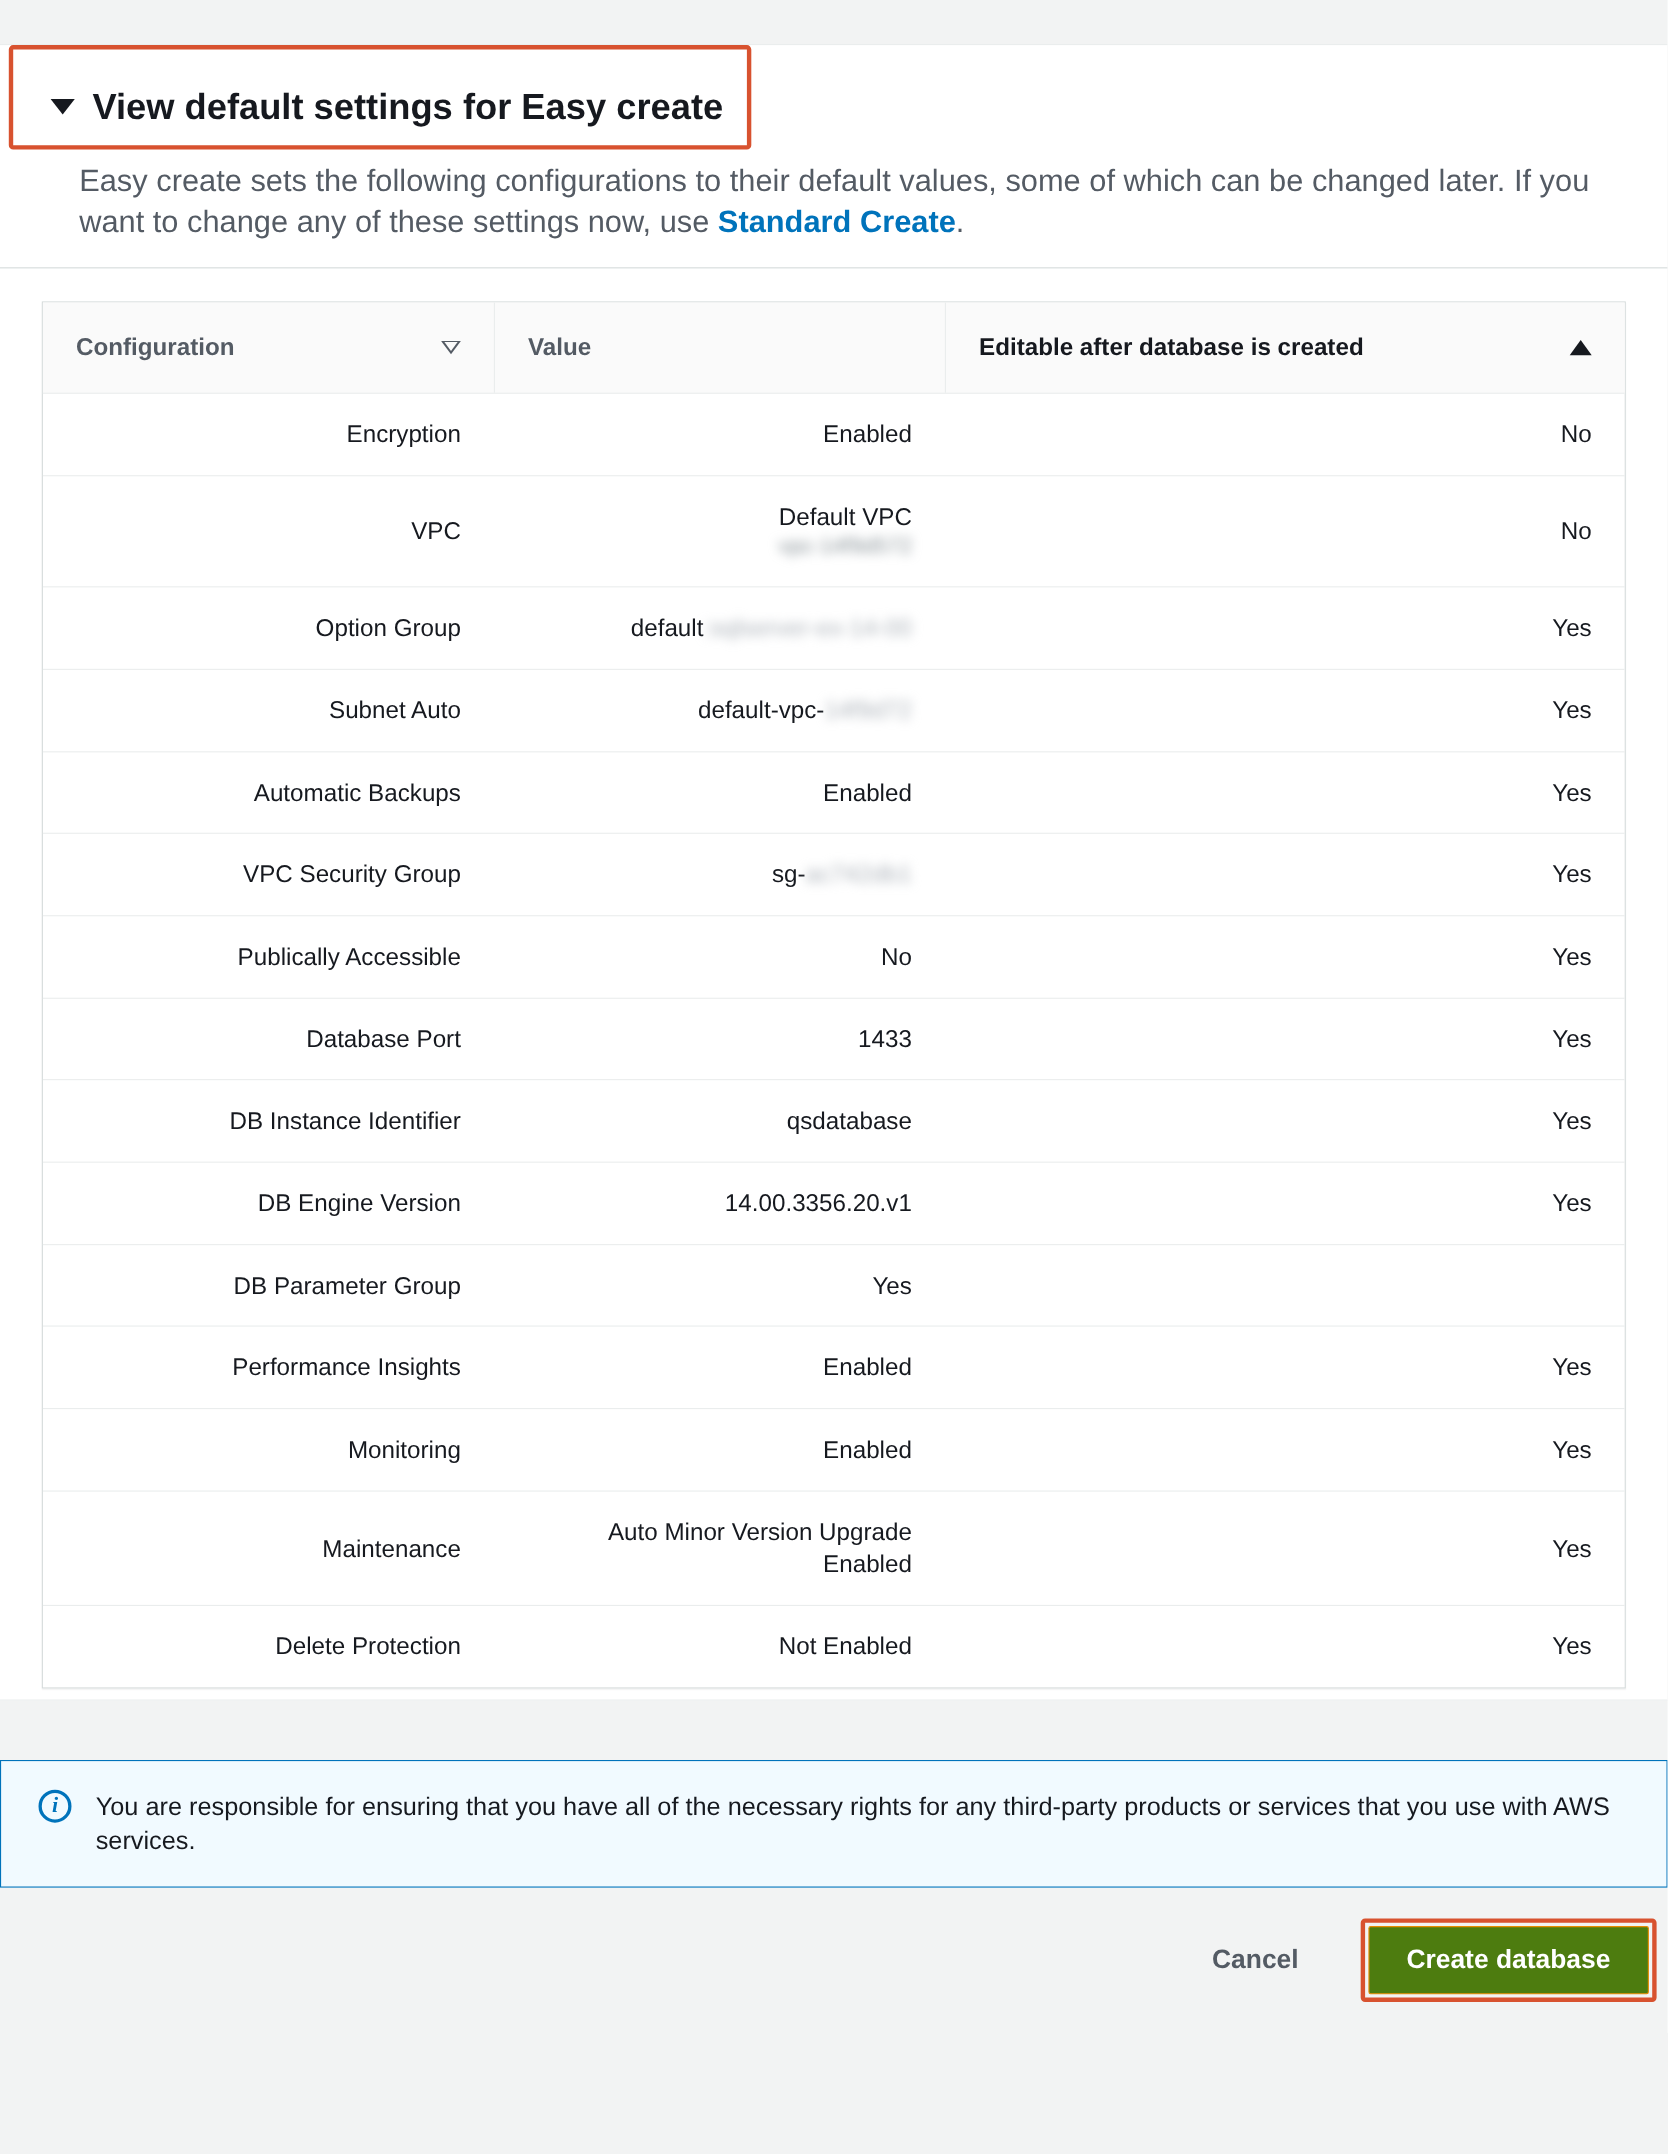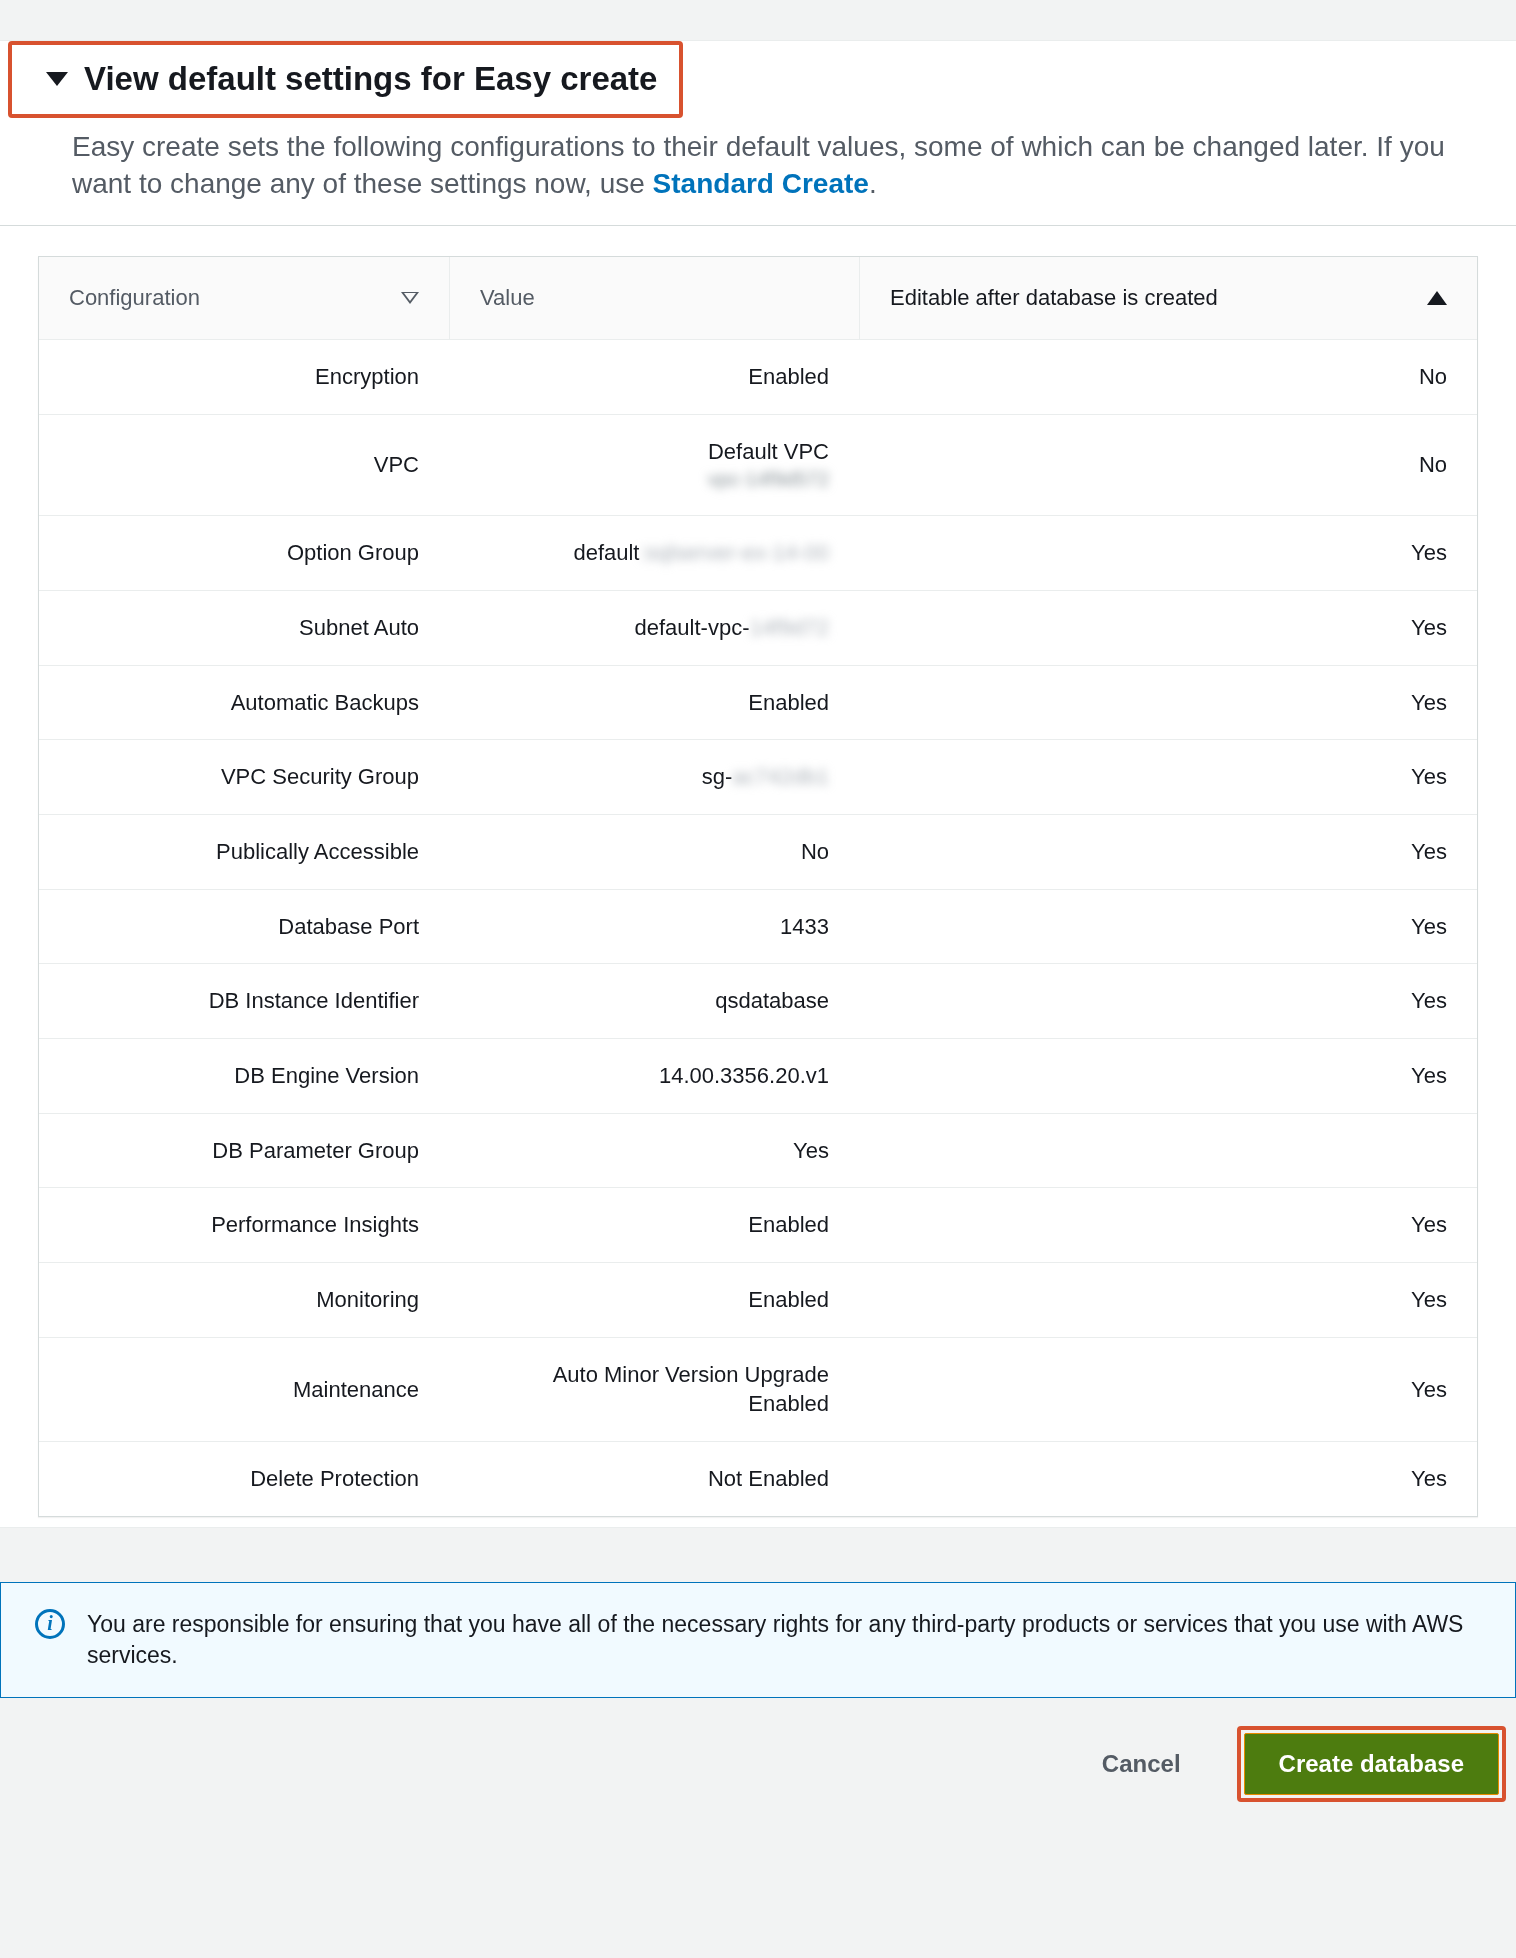--- a/index.html
+++ b/index.html
@@ -12,21 +12,21 @@
   }
   .page {
     width: 1516px;
     margin: 0 auto;
     padding-top: 40px;
   }
   .expandable-header {
     display: inline-flex;
     align-items: center;
     gap: 16px;
-    padding: 0 0 0 34px;
+    padding: 18px 0 0 34px;
     cursor: pointer;
     border: 4px solid #d8522f;
     border-radius: 4px;
     background: #fff;
     margin-left: 8px;
     margin-bottom: 6px;
   }
   .expandable-header h2 {
     font-size: 33px;
     font-weight: 700;
@@ -85,21 +85,21 @@
   }
   .thead {
     background: #fafafa;
     border-bottom: 1px solid #eaeded;
   }
   .th {
     display: flex;
     align-items: center;
     justify-content: space-between;
     padding: 26px 30px;
-    font-weight: 400;
+    font-weight: 700;
     color: #545b64;
     cursor: pointer;
     gap: 24px;
   }
   .th + .th { border-left: 1px solid #eaeded; }
   .th.dark { color: #16191f; }
   .trow { border-bottom: 1px solid #eaeded; }
   .trow:last-child { border-bottom: none; }
   .td { padding: 22px 30px; color: #16191f; text-align: right; }
   .td.value { color: #16191f; font-weight: 400; }

